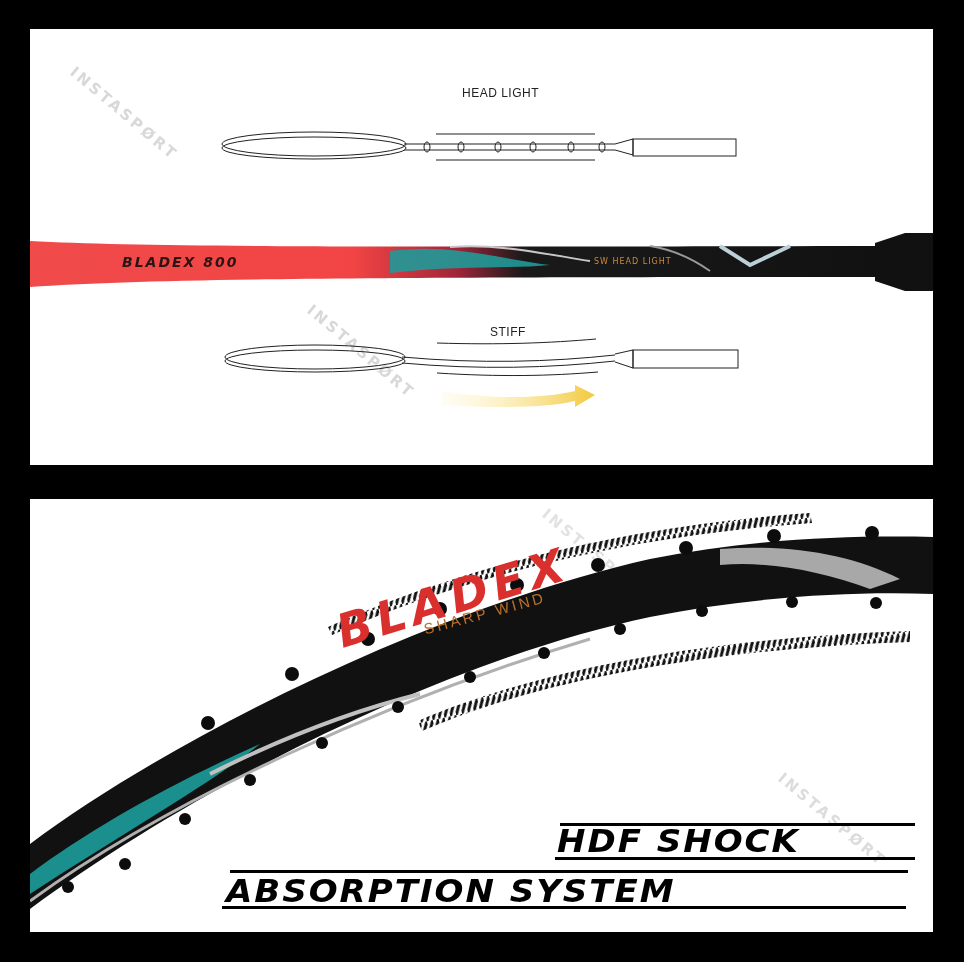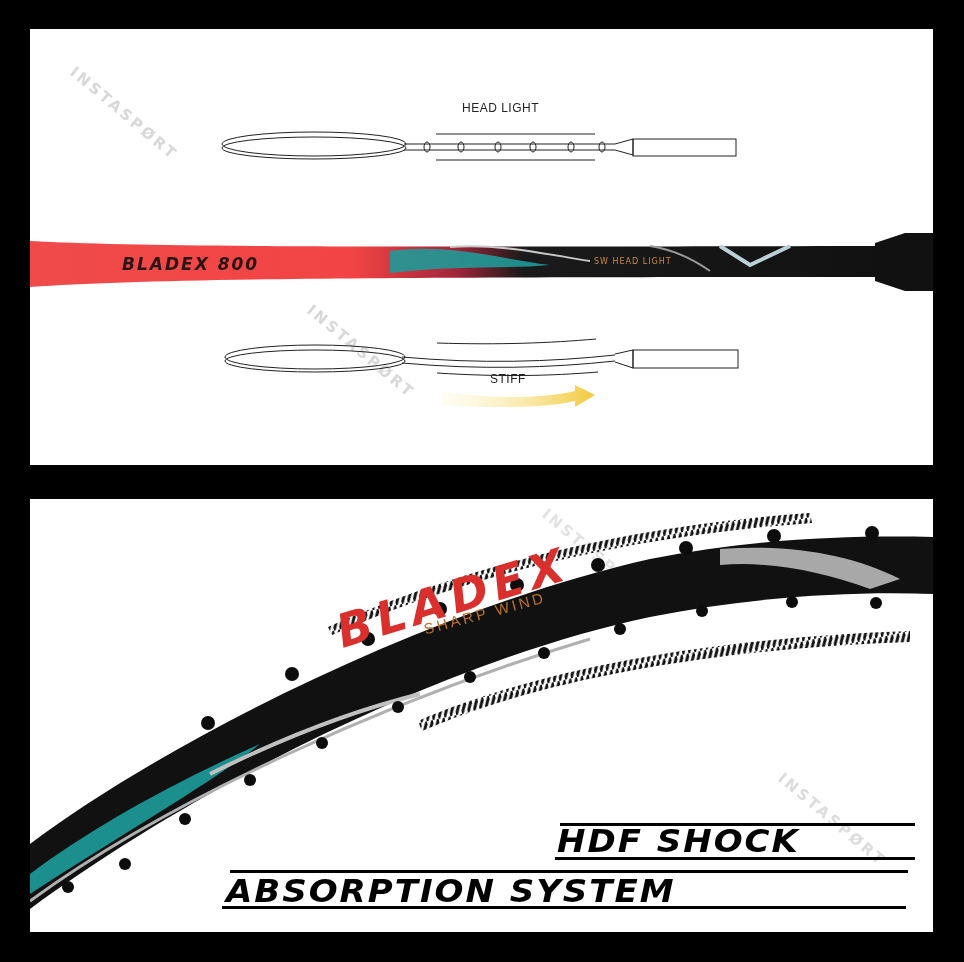--- a/index.html
+++ b/index.html
@@ -15,21 +15,21 @@
   svg { position: absolute; left: 0; top: 0; }
 </style>
 </head>
 <body>
 
 <div id="panel-top" class="panel">
 
   <div class="watermark" style="left:48px; top:34px;">INSTASPØRT</div>
   <div class="watermark" style="left:285px; top:272px;">INSTASPØRT</div>
 
-  <div class="diagram-label" style="left:432px; top:72px;">HEAD LIGHT</div>
+  <div class="diagram-label" style="left:432px; top:57px;">HEAD LIGHT</div>
   <svg width="903" height="436">
     <g fill="none" stroke="#222" stroke-width="1">
       <ellipse cx="284" cy="115" rx="92" ry="12"></ellipse>
       <ellipse cx="284" cy="119" rx="92" ry="11"></ellipse>
       <line x1="374" y1="115" x2="585" y2="115"></line>
       <line x1="374" y1="121" x2="585" y2="121"></line>
       <line x1="406" y1="105" x2="565" y2="105"></line>
       <line x1="406" y1="131" x2="565" y2="131"></line>
       <ellipse cx="397" cy="118" rx="3" ry="5"></ellipse>
       <ellipse cx="431" cy="118" rx="3" ry="5"></ellipse>
@@ -52,24 +52,24 @@
         <stop offset="1" stop-color="#111"></stop>
       </linearGradient>
     </defs>
     <path d="M0,212 C120,218 300,218 850,217 L850,248 C300,248 120,250 0,258 Z" fill="url(#shaftGrad)"></path>
     <path d="M360,222 C420,214 470,230 520,236 C480,240 430,236 360,244 Z" fill="#1f9a98" opacity="0.9"></path>
     <path d="M420,218 C470,214 520,226 560,232" stroke="#c8c8c8" stroke-width="2" fill="none"></path>
     <path d="M690,217 L720,236 L760,217" stroke="#bcd0d8" stroke-width="4" fill="none"></path>
     <path d="M620,217 C640,220 660,228 680,242" stroke="#999" stroke-width="2" fill="none"></path>
     <path d="M845,214 L875,204 L903,204 L903,262 L875,262 L845,252 Z" fill="#111"></path>
   </svg>
-  <div class="shaft-text" style="left:92px; top:225px; font-size:17px; color:#2a1414; letter-spacing:2px;">BLADEX 800</div>
+  <div class="shaft-text" style="left:92px; top:225px; font-size:14px; color:#2a1414; letter-spacing:2px;">BLADEX 800</div>
   <div class="shaft-text" style="left:564px; top:228px; font-size:8px; color:#c98a3a; font-style:normal; font-weight:normal; letter-spacing:1px;">SW HEAD LIGHT</div>
 
-  <div class="diagram-label" style="left:460px; top:296px;margin-top:47px;">STIFF</div>
+  <div class="diagram-label" style="left:460px; top:296px;">STIFF</div>
   <svg width="903" height="436">
     <defs>
       <linearGradient id="arrowGrad" x1="0" x2="1">
         <stop offset="0" stop-color="#fff8d8" stop-opacity="0.3"></stop>
         <stop offset="1" stop-color="#f2c93a"></stop>
       </linearGradient>
     </defs>
     <g fill="none" stroke="#222" stroke-width="1">
       <ellipse cx="285" cy="328" rx="90" ry="12"></ellipse>
       <ellipse cx="285" cy="332" rx="90" ry="11"></ellipse>

